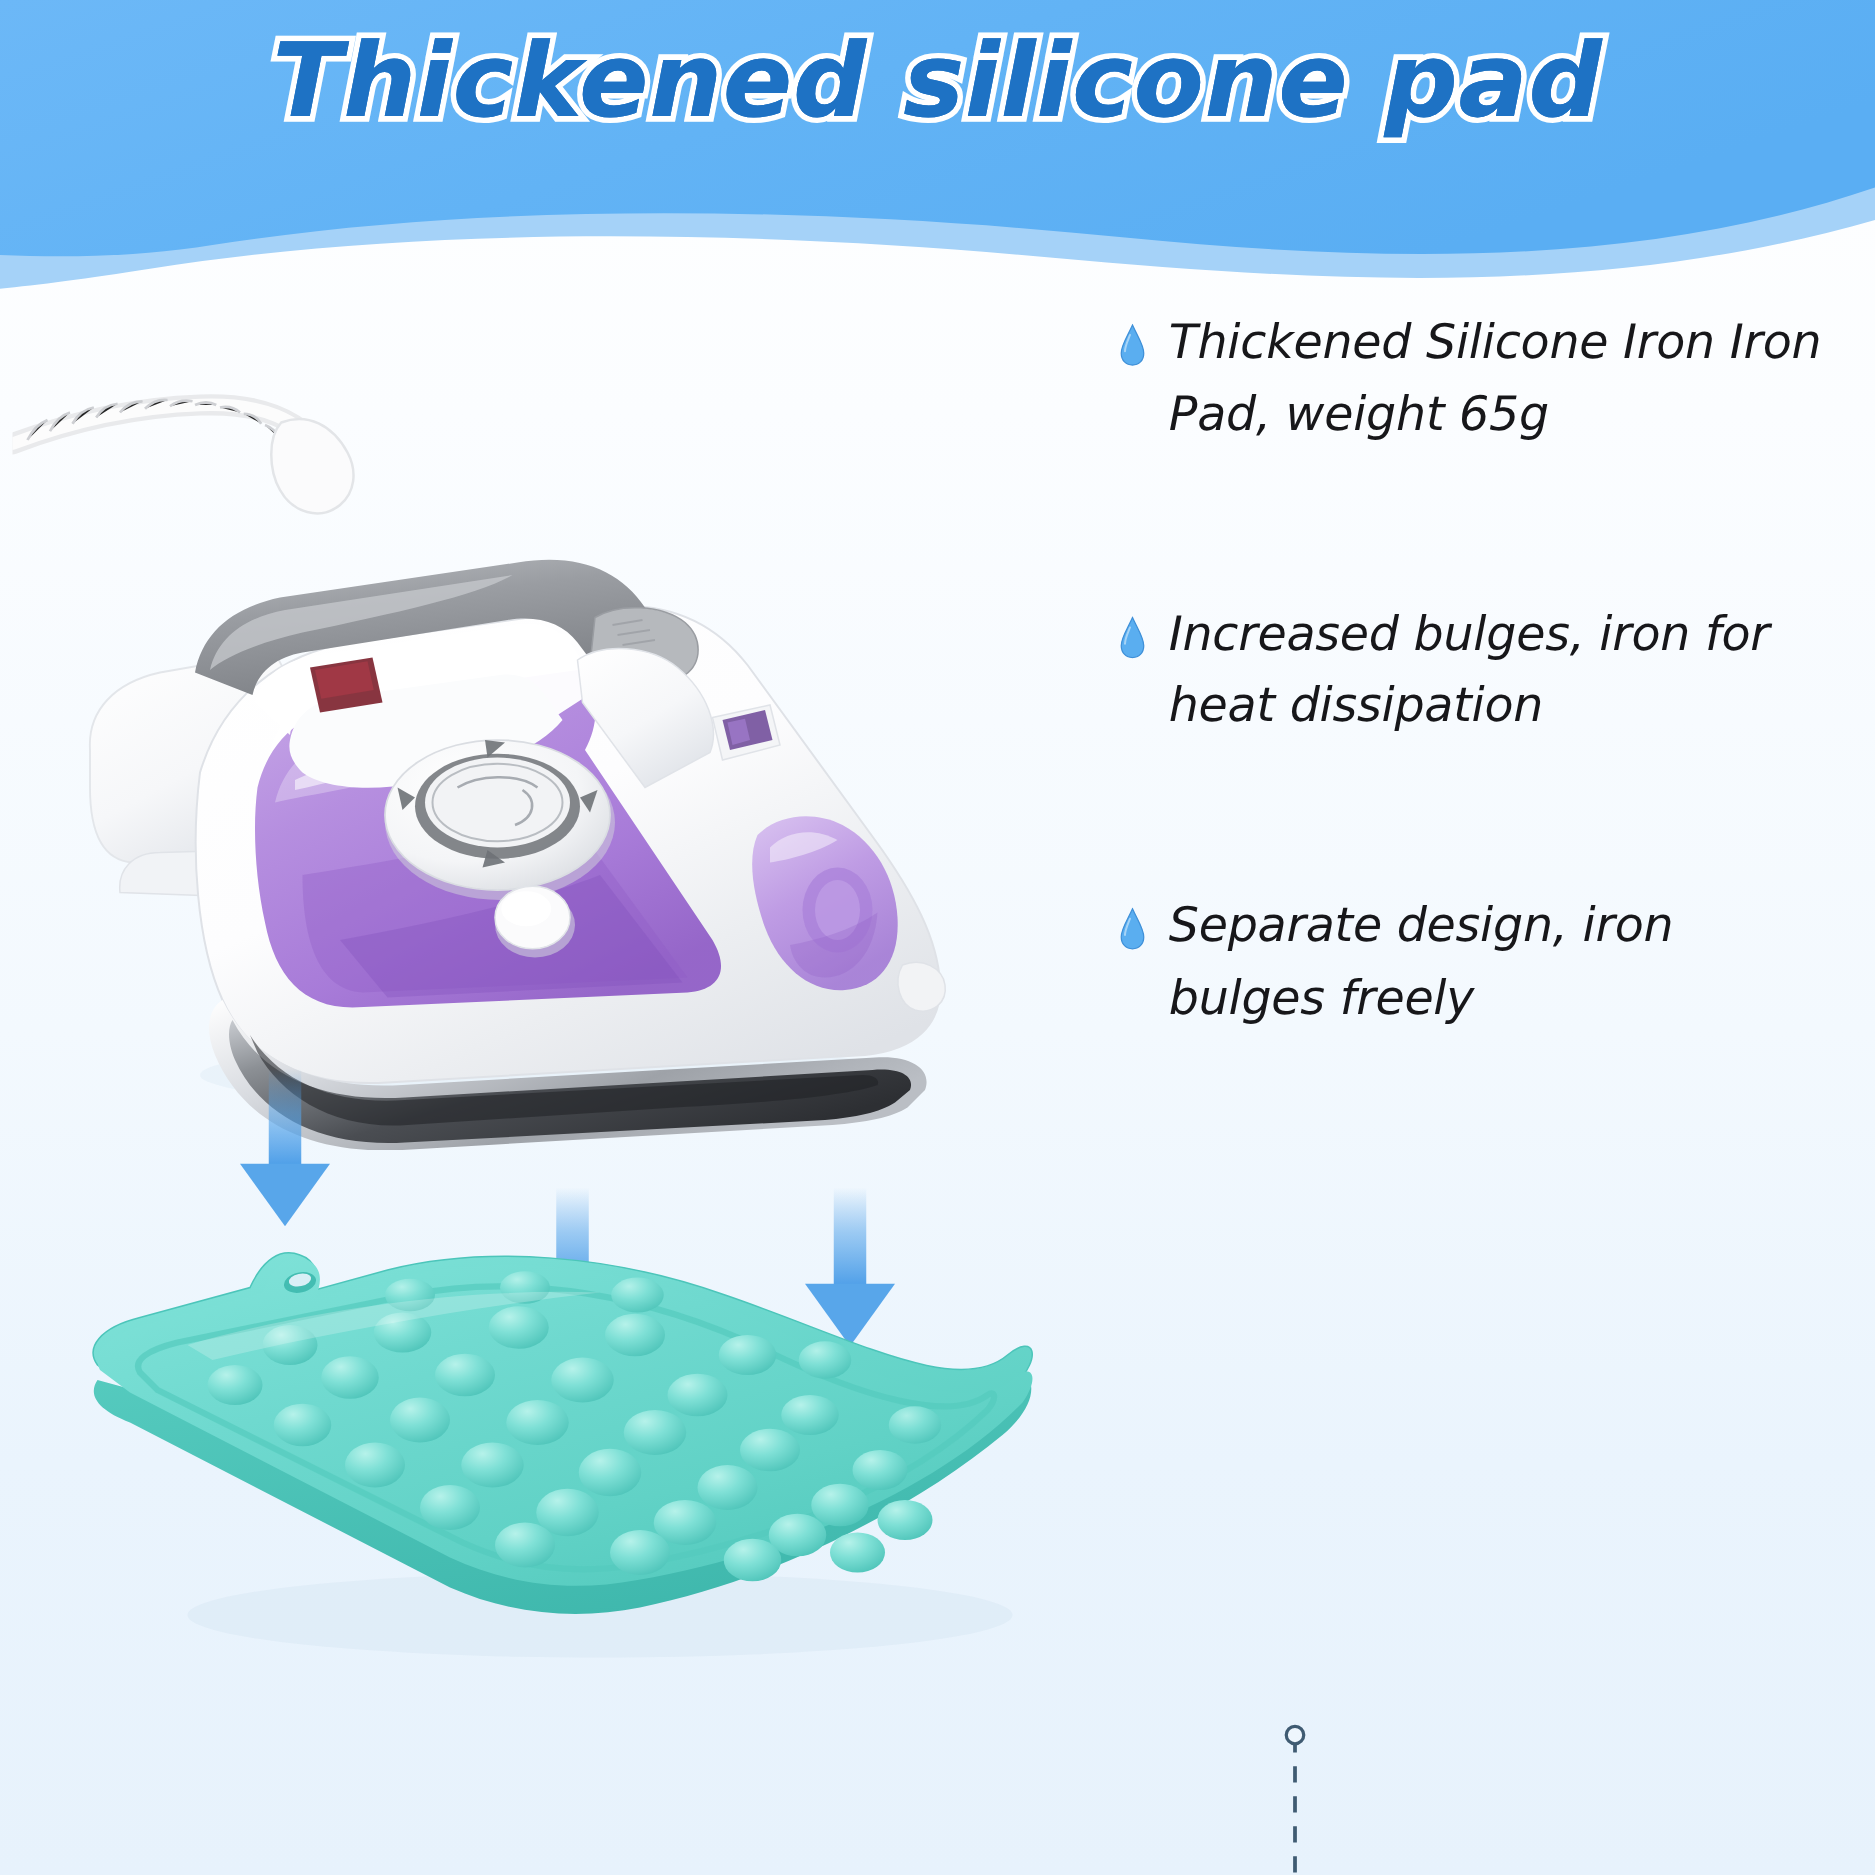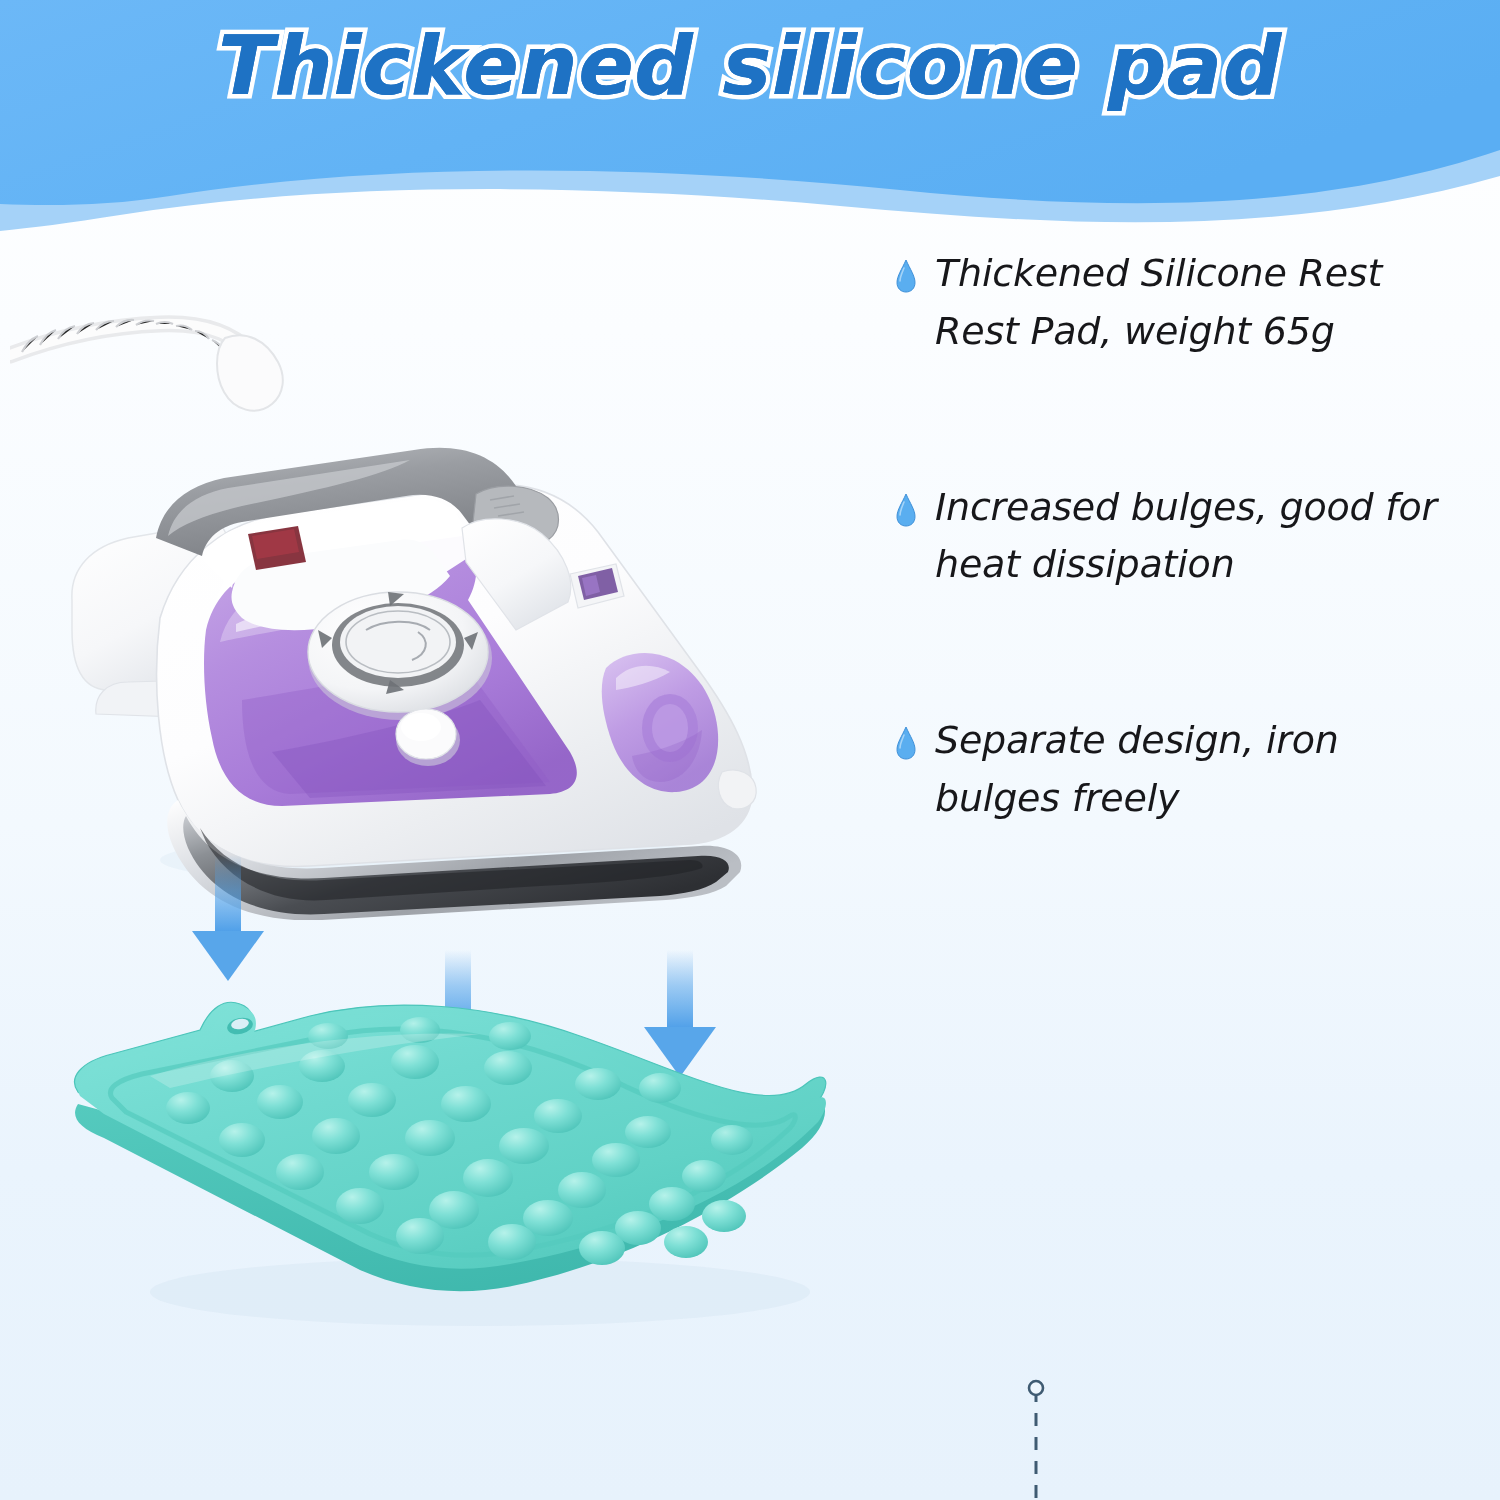--- a/index.html
+++ b/index.html
@@ -449,31 +449,31 @@
 
   <div class="features">
 
     <div class="feature">
       <span class="drop-icon">
         <svg width="22" height="34" viewBox="0 0 22 34">
           <path d="M11,1 C15,10 20,17 20,23.5 C20,29.5 16,33 11,33 C6,33 2,29.5 2,23.5 C2,17 7,10 11,1 Z" fill="#5aaef0" stroke="#3f90d8" stroke-width="1"></path>
           <path d="M9,9 C7,14 5,18 5,22" stroke="#a6d4f7" stroke-width="1.6" fill="none" stroke-linecap="round"></path>
         </svg>
       </span>
-      <span class="feature-text">Thickened Silicone Rest Rest Pad, weight 65g</span>
+      <span class="feature-text">Thickened Silicone Iron Iron Pad, weight 65g</span>
     </div>
 
     <div class="feature">
       <span class="drop-icon">
         <svg width="22" height="34" viewBox="0 0 22 34">
           <path d="M11,1 C15,10 20,17 20,23.5 C20,29.5 16,33 11,33 C6,33 2,29.5 2,23.5 C2,17 7,10 11,1 Z" fill="#5aaef0" stroke="#3f90d8" stroke-width="1"></path>
           <path d="M9,9 C7,14 5,18 5,22" stroke="#a6d4f7" stroke-width="1.6" fill="none" stroke-linecap="round"></path>
         </svg>
       </span>
-      <span class="feature-text">Increased bulges, good for heat dissipation</span>
+      <span class="feature-text">Increased bulges, iron for heat dissipation</span>
     </div>
 
     <div class="feature">
       <span class="drop-icon">
         <svg width="22" height="34" viewBox="0 0 22 34">
           <path d="M11,1 C15,10 20,17 20,23.5 C20,29.5 16,33 11,33 C6,33 2,29.5 2,23.5 C2,17 7,10 11,1 Z" fill="#5aaef0" stroke="#3f90d8" stroke-width="1"></path>
           <path d="M9,9 C7,14 5,18 5,22" stroke="#a6d4f7" stroke-width="1.6" fill="none" stroke-linecap="round"></path>
         </svg>
       </span>
       <span class="feature-text">Separate design, iron bulges freely</span>

